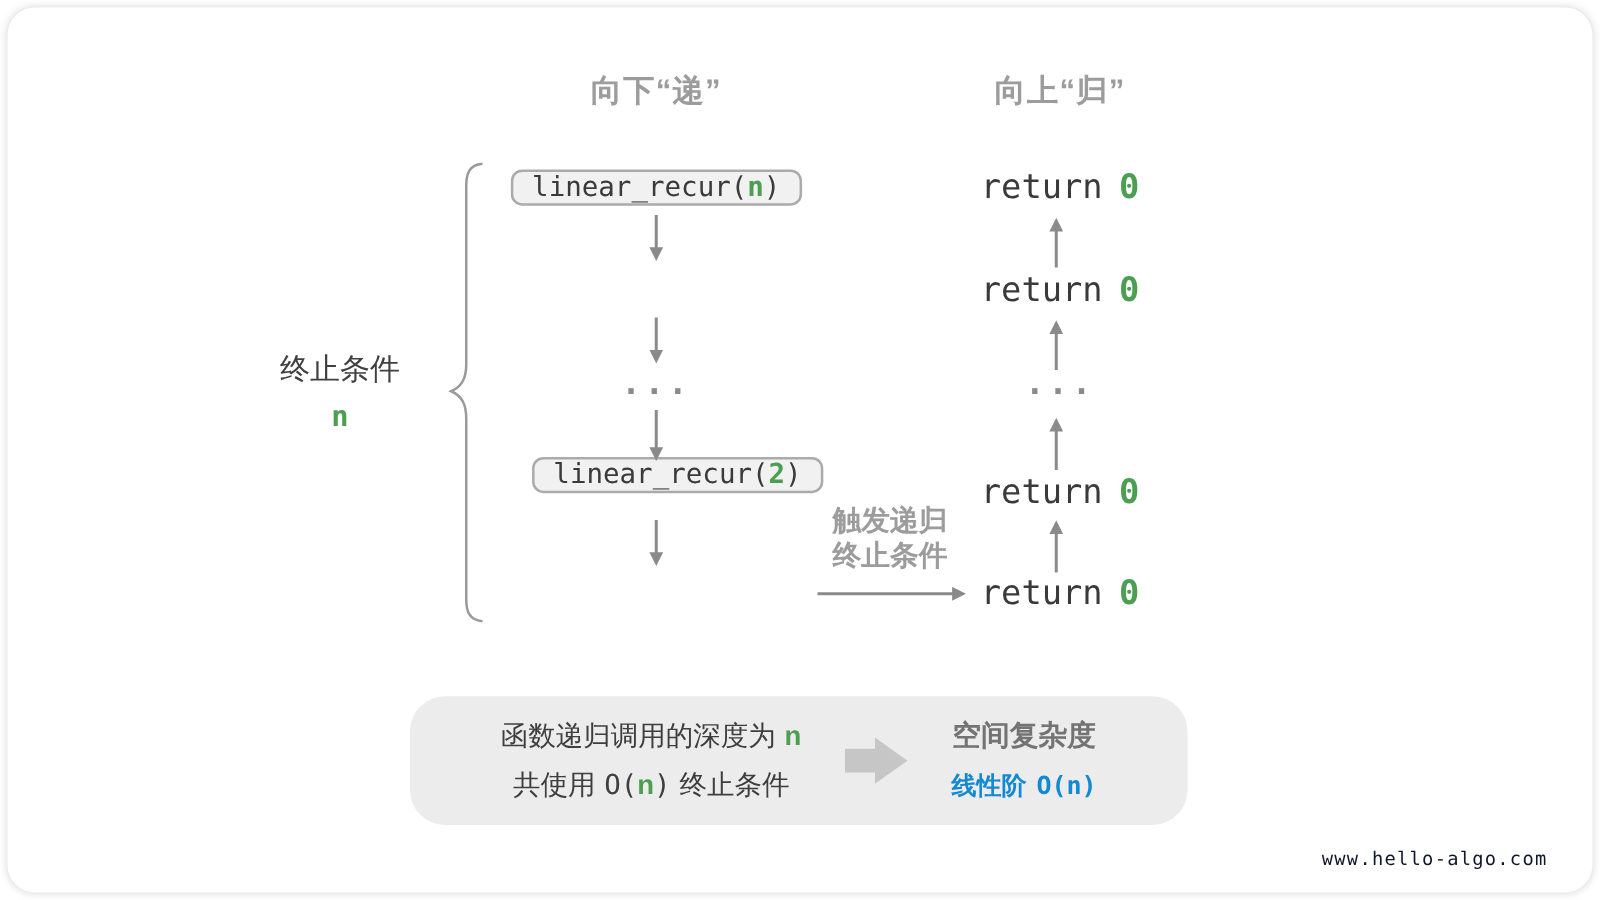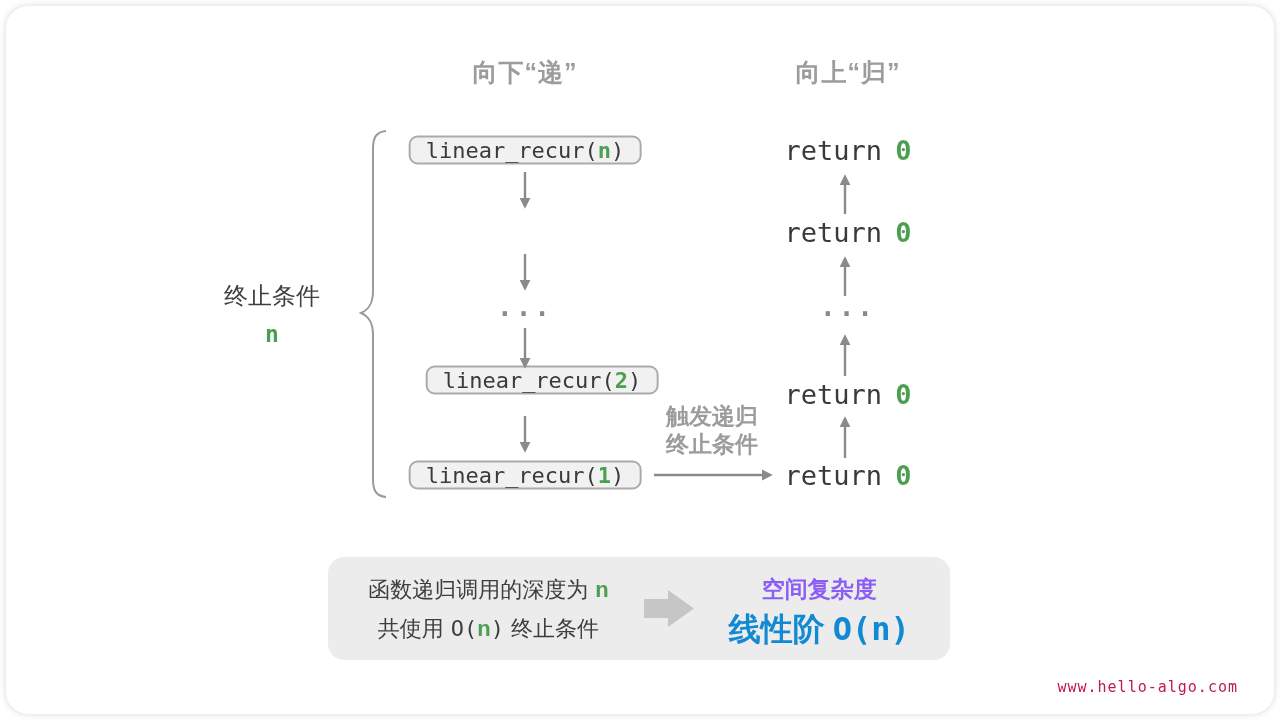--- a/index.html
+++ b/index.html
@@ -18,33 +18,33 @@
              font-size:27px;color:#3a3a3a;}
   .code-text .zero{margin-left:13px;}
   .dots{font-family:"DejaVu Sans Mono","Liberation Mono",monospace;font-weight:bold;
         font-size:26px;color:#8a8a8a;letter-spacing:3px;}
   .depth-block{text-align:center;}
   .depth-label{font-size:24px;color:#3f3f3f;}
   .depth-value{font-family:"DejaVu Sans Mono","Liberation Mono",monospace;
                font-size:23px;margin-top:9px;}
   .base-case{font-size:23px;font-weight:bold;color:#9c9c9c;text-align:right;line-height:28px;}
   .summary{position:absolute;left:328px;top:557px;width:622px;height:103px;
-           background:#ececec;border-radius:16px;display:flex;align-items:center;
+           background:#ececec;border-radius:28px;display:flex;align-items:center;
            justify-content:center;gap:34px;}
   .sum-left{text-align:center;font-size:22px;color:#3e3e3e;line-height:39px;}
   .sum-left .val{margin-left:7px;}
   .sum-left .omono{font-family:"DejaVu Sans Mono","Liberation Mono",monospace;color:#3e3e3e;}
   .sum-left .post{margin-left:7px;}
   .sum-right{text-align:center;line-height:40px;}
-  .sum-right .r1{font-size:23px;font-weight:bold;color:#8b5cf6;}
-  .sum-right .r2{font-size:32px;font-weight:bold;}
+  .sum-right .r1{font-size:23px;font-weight:bold;color:#737373;}
+  .sum-right .r2{font-size:20px;font-weight:bold;}
   .sum-right .r2 .omono{font-family:"DejaVu Sans Mono","Liberation Mono",monospace;margin-left:8px;}
   .overlay{position:absolute;left:0;top:0;pointer-events:none;}
   .watermark{position:absolute;right:42px;top:678px;font-family:"DejaVu Sans Mono","Liberation Mono",monospace;
-             font-size:15px;color:#be185d;letter-spacing:1px;}
+             font-size:15px;color:#0f172a;letter-spacing:1px;}
 </style>
 </head>
 <body>
 
 <div class="canvas">
   <div class="card"></div>
 
   <div class="abs hdr" style="left:525px;top:72px;">向下“递”</div>
   <div class="abs hdr" style="left:848px;top:72px;">向上“归”</div>
 
@@ -52,23 +52,20 @@
     <div class="depth-label">终止条件</div>
     <div class="depth-value green">n</div>
   </div>
 
   <div class="abs code-box" style="left:525px;top:150px;">
     <span>linear_recur(</span><span class="green">n</span><span>)</span>
   </div>
   <div class="abs dots" style="left:525px;top:307px;">...</div>
   <div class="abs code-box" style="left:525px;top:380px;margin-left:17px;">
     <span>linear_recur(</span><span class="green">2</span><span>)</span>
-  </div>
-  <div class="abs code-box" style="left:525px;top:475px;">
-    <span>linear_recur(</span><span class="green">1</span><span>)</span>
   </div>
 
   <div class="abs base-case" style="left:712px;top:430px;">
     <div>触发递归</div>
     <div>终止条件</div>
   </div>
 
   <div class="abs code-text" style="left:848px;top:150px;">
     <span>return</span><span class="green zero">0</span>
   </div>

